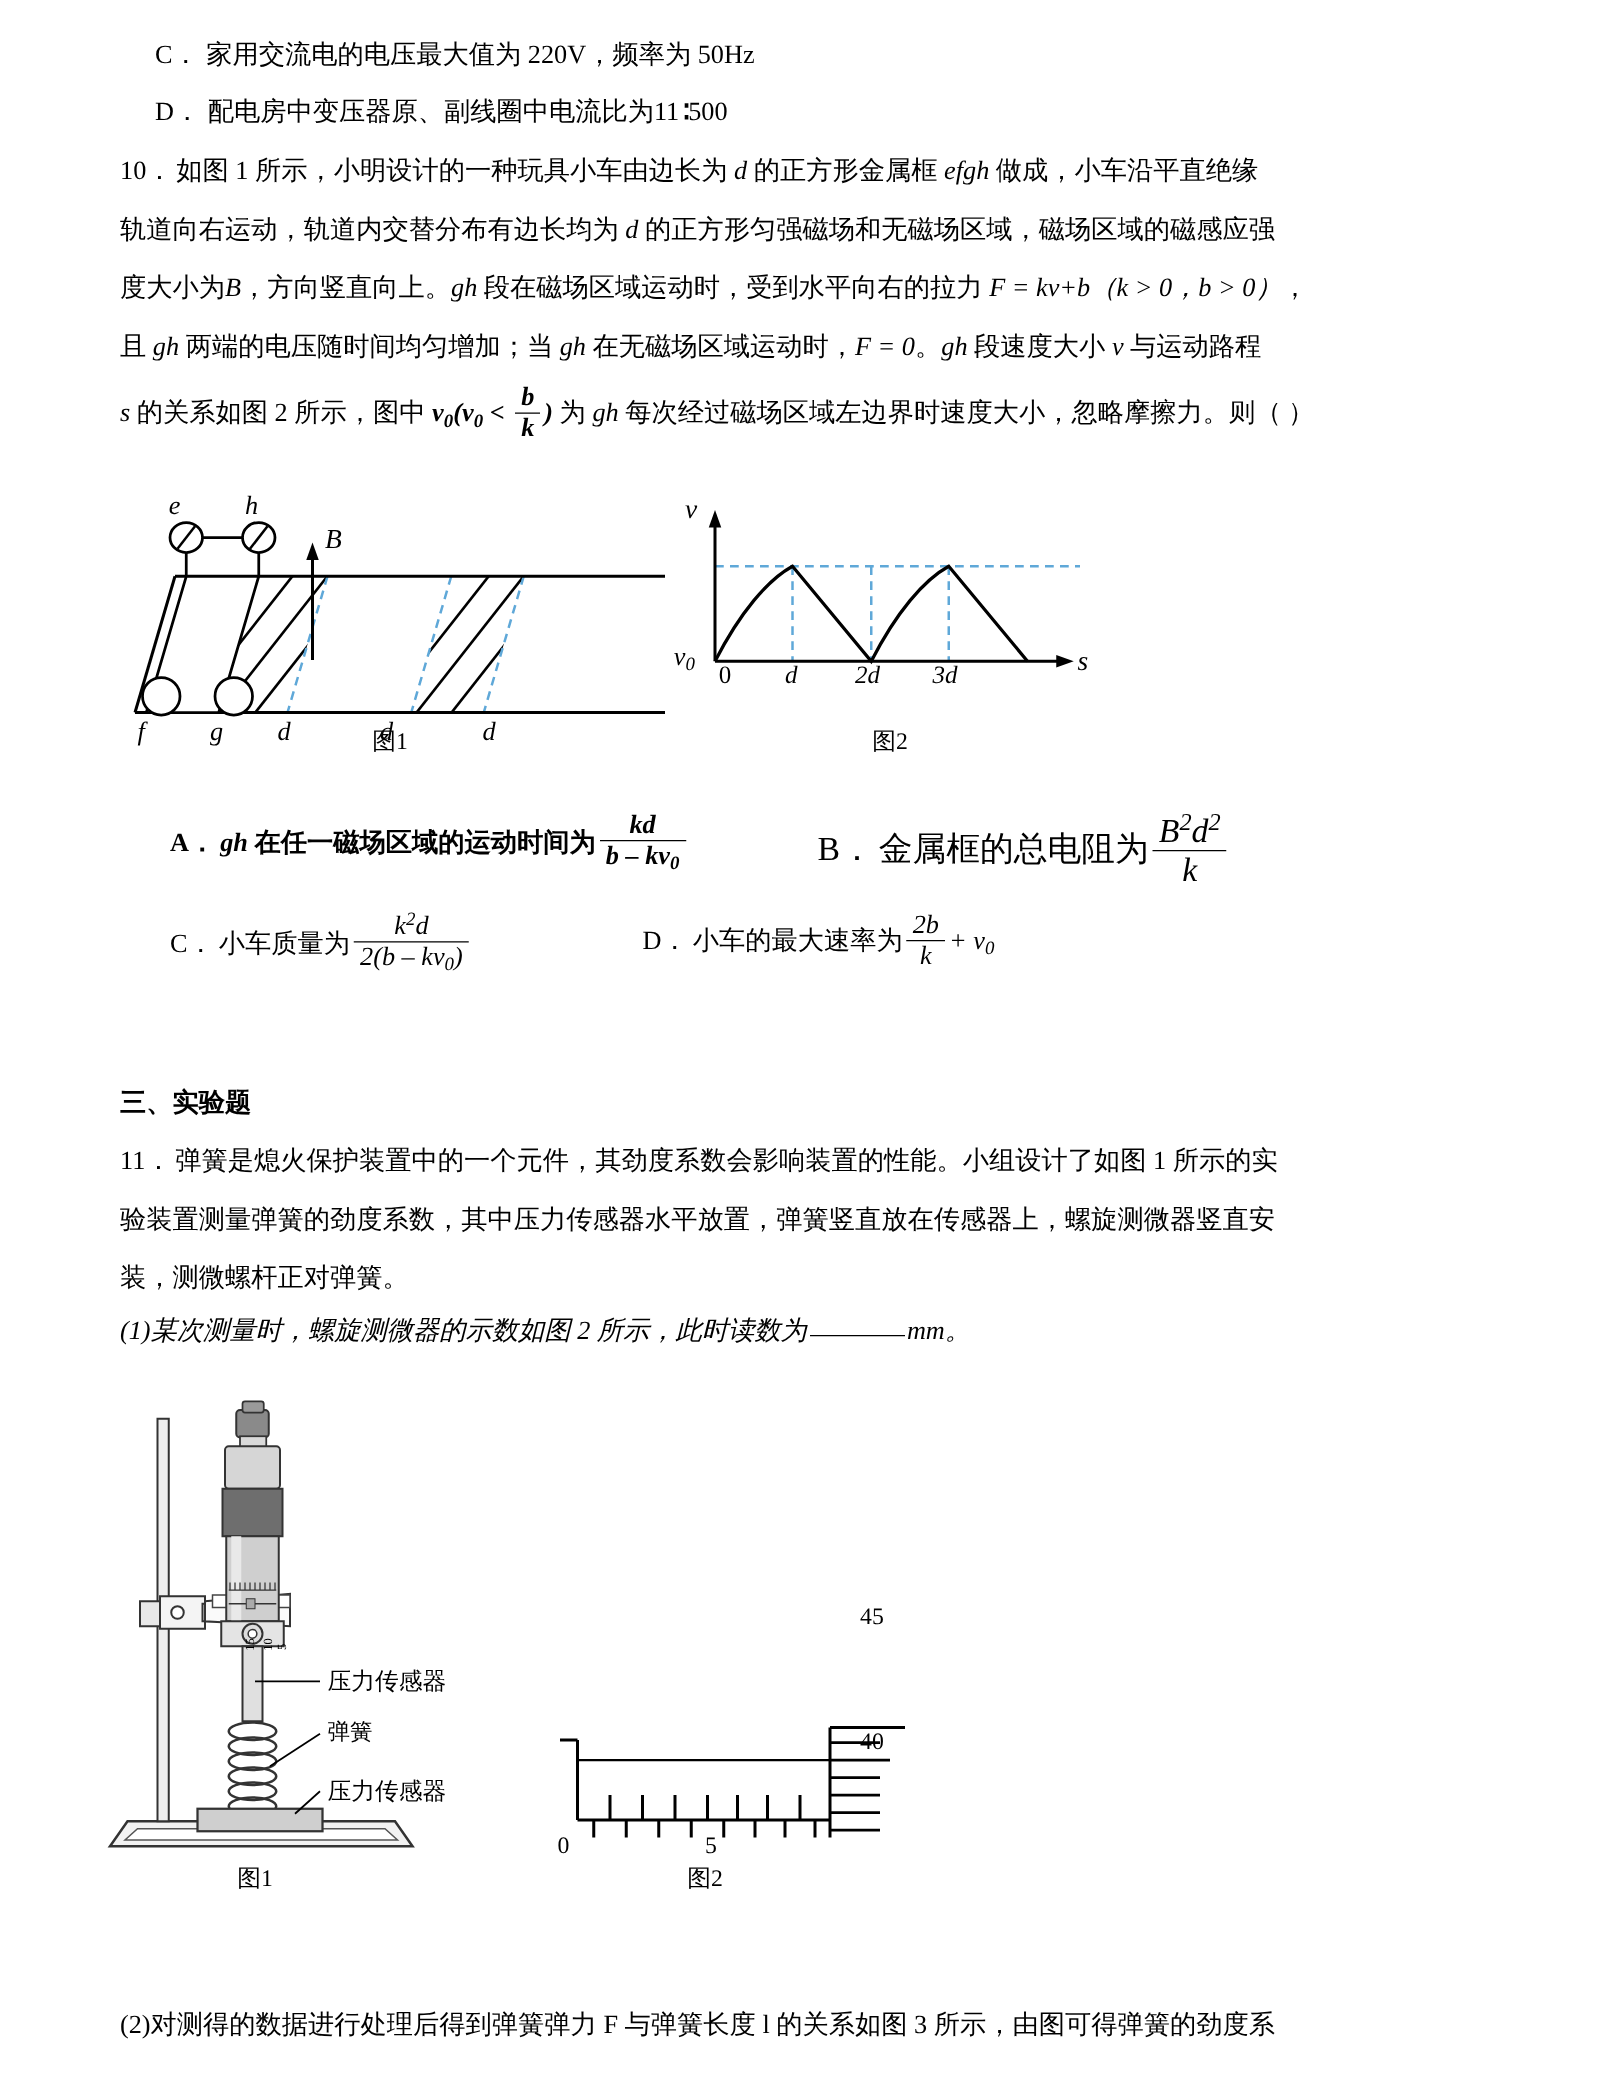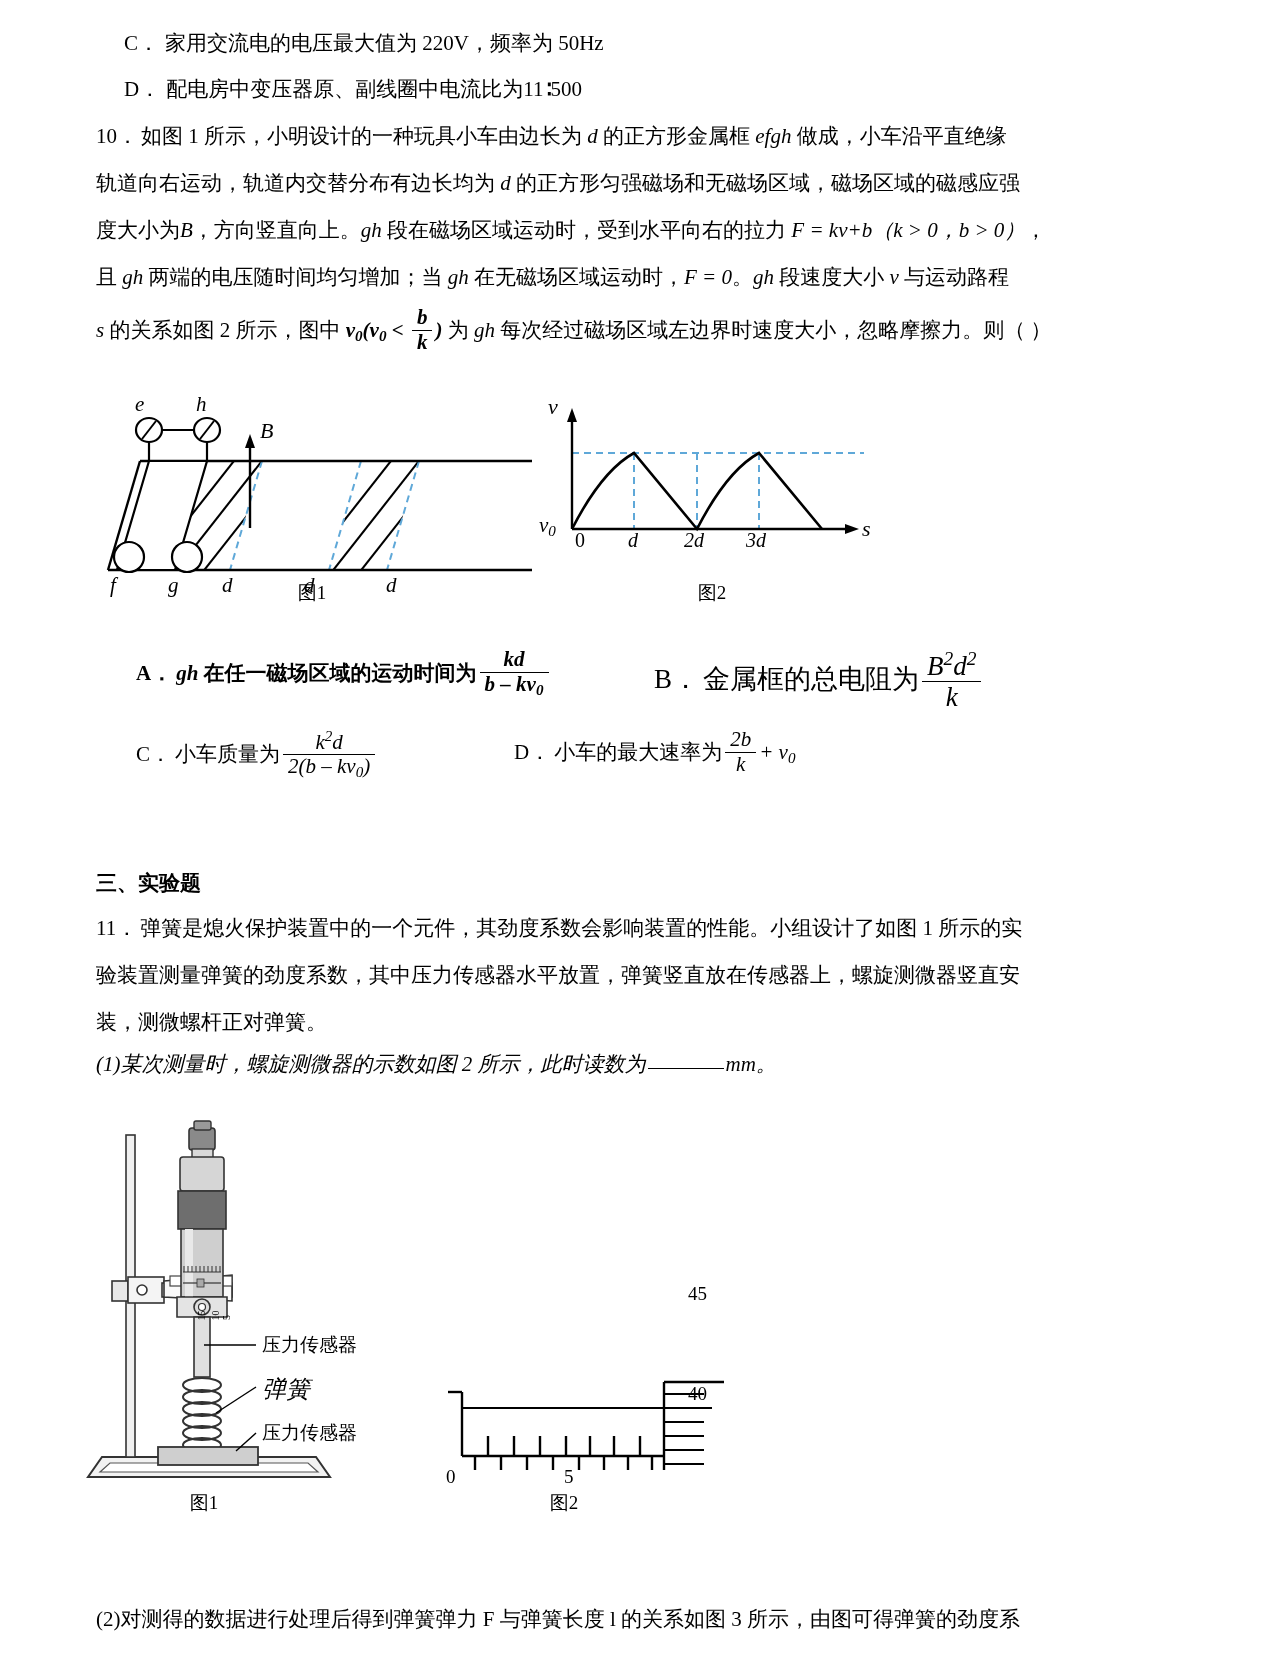--- a/index.html
+++ b/index.html
@@ -304,21 +304,21 @@
         <rect x="74" y="352" width="100" height="18" fill="#cfcfcf" stroke="#333" stroke-width="1.8"></rect>
       </g>
 
       <g stroke="#000" stroke-width="1.4" fill="none">
         <line x1="120" y1="250" x2="172" y2="250"></line>
         <line x1="132" y1="318" x2="172" y2="292"></line>
         <line x1="152" y1="356" x2="172" y2="338"></line>
       </g>
     </svg>
     <div class="abs" style="left:178px; top:237px; font-size:19px;">压力传感器</div>
-    <div class="abs" style="left:178px; top:278px; font-size:24px;font-style:italic;">弹簧</div>
+    <div class="abs" style="left:178px; top:278px; font-size:18px;">弹簧</div>
     <div class="abs" style="left:178px; top:325px; font-size:19px;">压力传感器</div>
     <div class="abs" style="left:108px; top:1218px; font-size:9px;"></div>
   </div>
 
   <div class="abs" style="left:172px; top:1310px; font-size:10px; transform:rotate(-90deg);">15</div>
   <div class="abs" style="left:186px; top:1310px; font-size:10px; transform:rotate(-90deg);">10</div>
   <div class="abs" style="left:200px; top:1312px; font-size:10px; transform:rotate(-90deg);">5</div>
 
   <div class="abs figcap" style="left:140px; top:1490px; width:80px;">图1</div>
 

